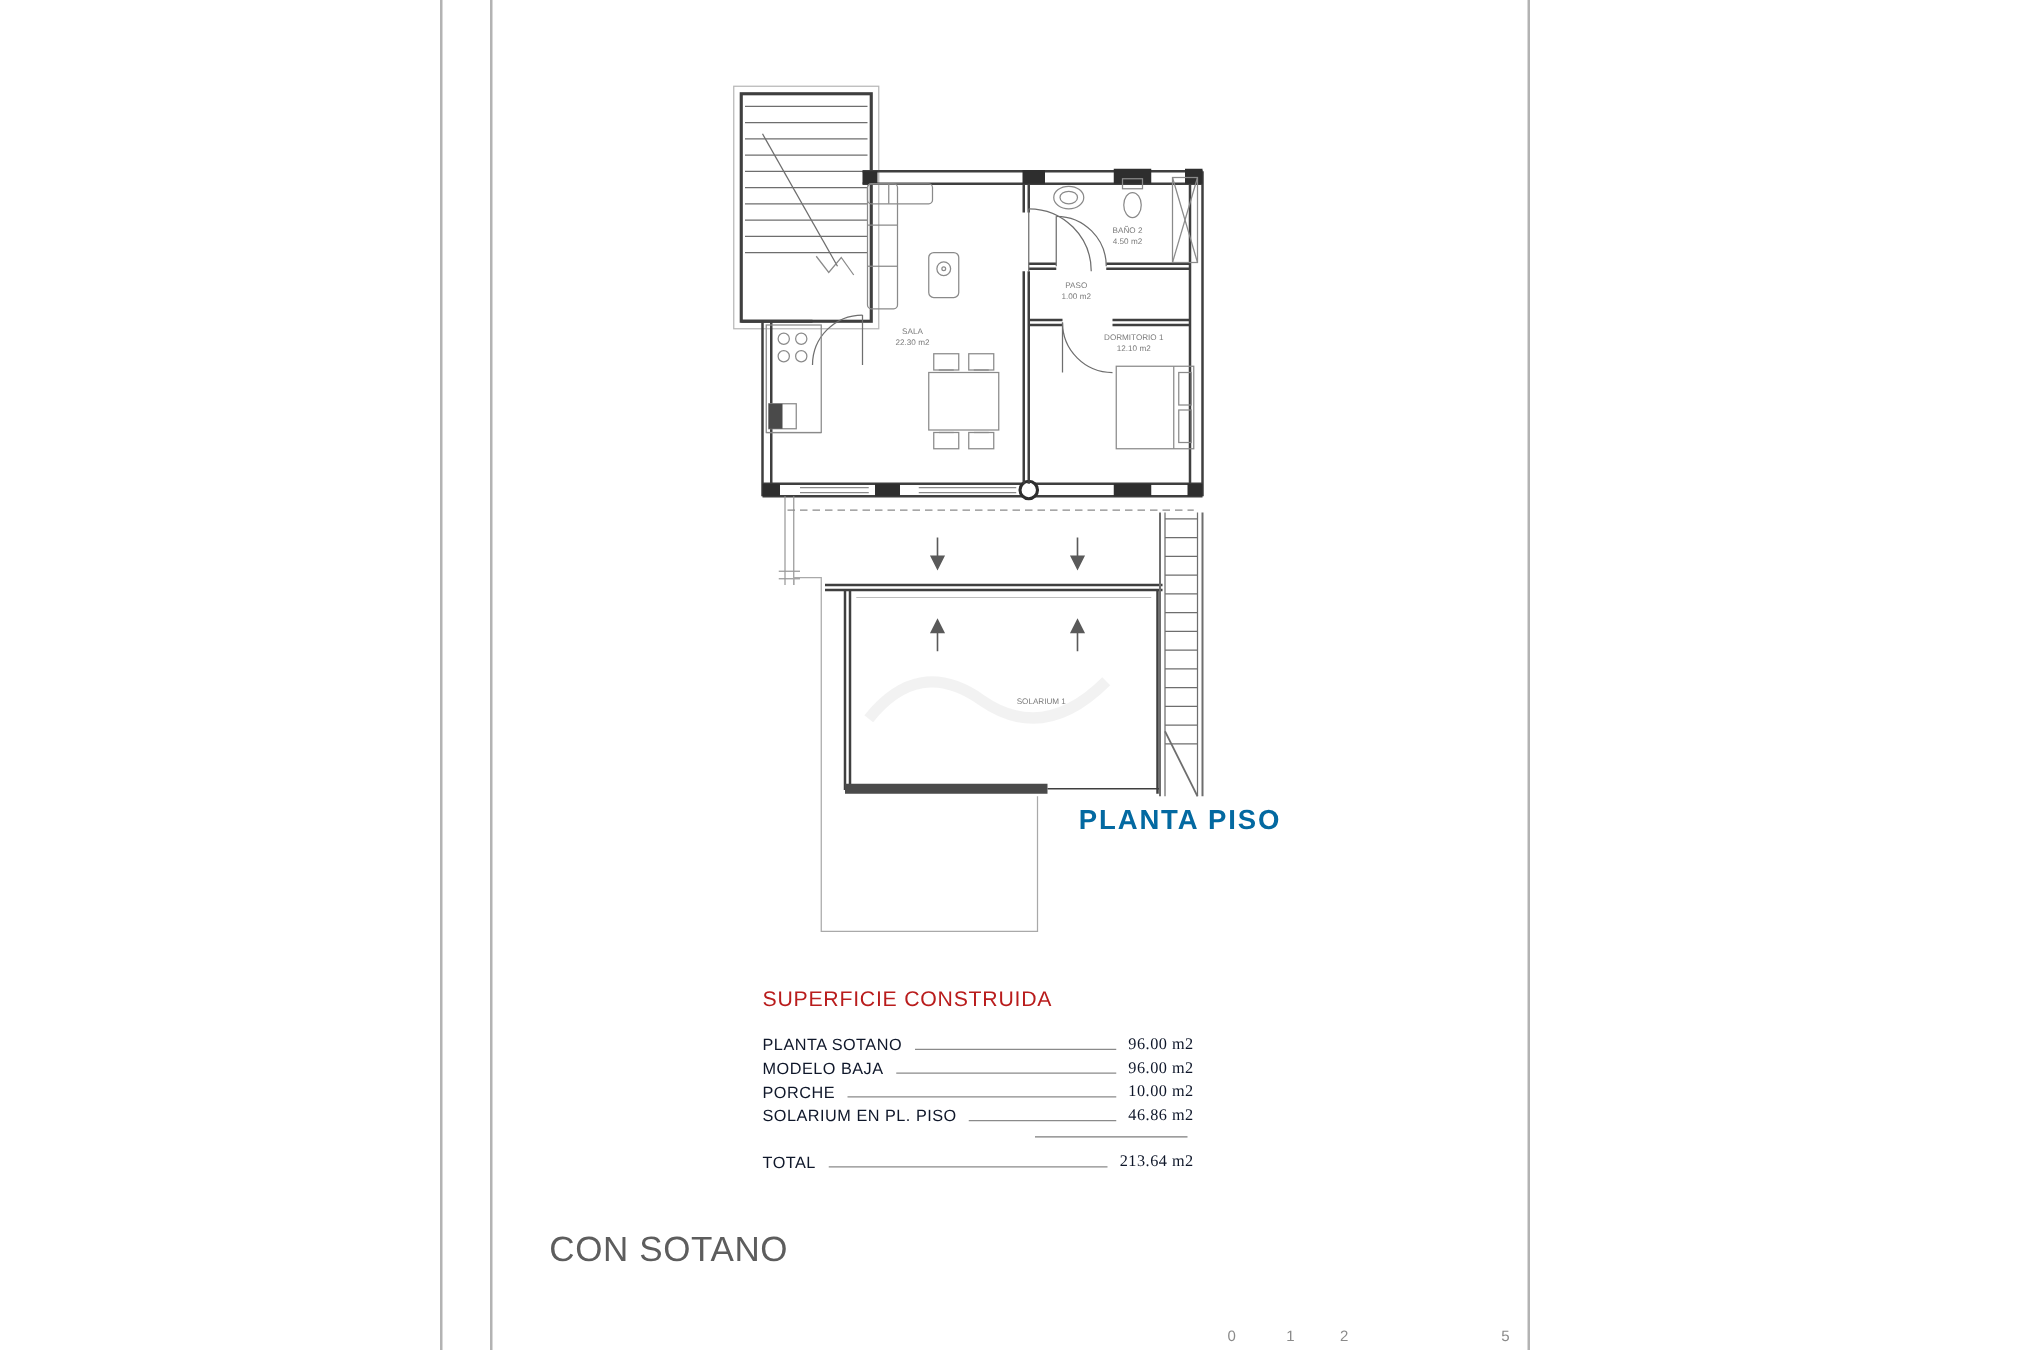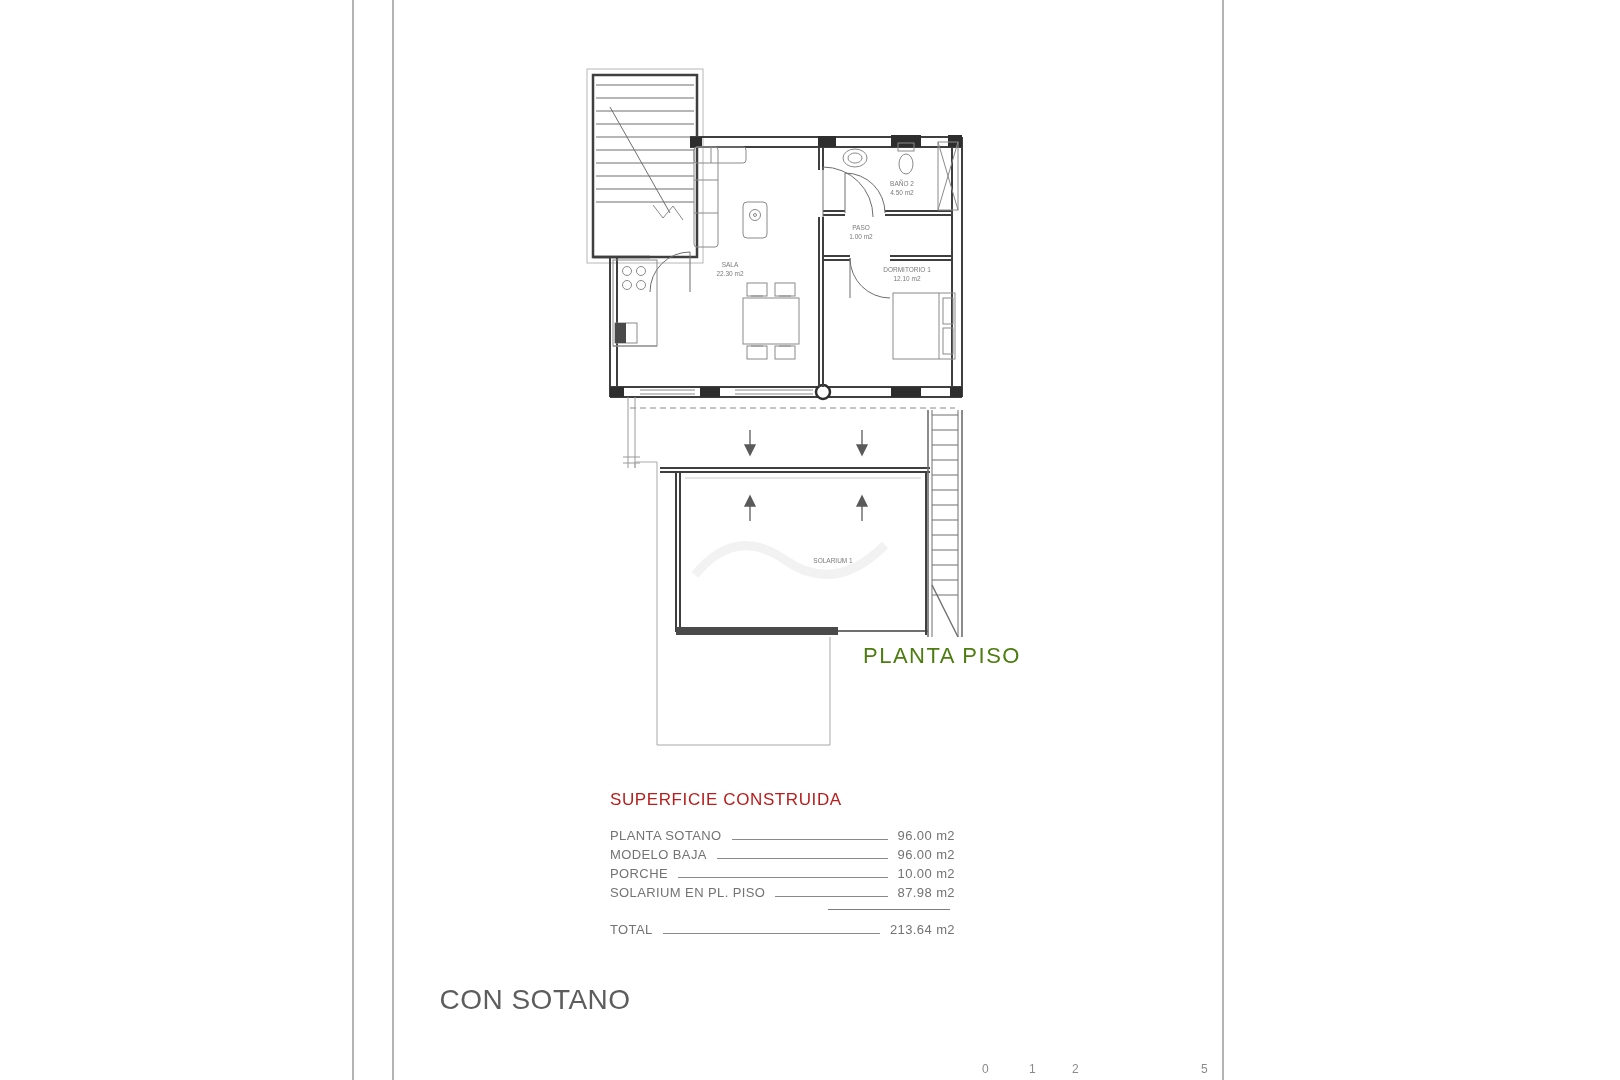--- a/index.html
+++ b/index.html
@@ -11,29 +11,29 @@
   
   .vline{position:absolute;top:0;height:1080px;background:#b3b3b3;}
   .vline.l1{left:352px;width:2px;}
   .vline.l2{left:392px;width:2px;}
   .vline.r1{left:1222px;width:2px;}
   
   .plan-svg{position:absolute;left:555px;top:55px;}
   
   .plan-title{
     position:absolute;left:863px;top:643px;width:220px;
-    font-size:22px;letter-spacing:1.5px;color:#4d7c0f;font-weight:400;
+    font-size:22px;letter-spacing:1.5px;color:#0369a1;font-weight:700;
   }
   
   .surface{position:absolute;left:610px;top:790px;width:345px;color:#5d5d5d;}
   .surface .title{font-size:17px;letter-spacing:0.6px;color:#b91c1c;margin-bottom:14px;font-weight:400;}
-  .srow{display:flex;align-items:flex-end;font-size:13px;letter-spacing:0.4px;height:19px;color:#737373;}
+  .srow{display:flex;align-items:flex-end;font-size:13px;letter-spacing:0.4px;height:19px;color:#0f172a;}
   .srow .lbl{white-space:nowrap;padding-right:6px;}
   .srow .leader{flex:1;border-bottom:1px solid #8a8a8a;margin:0 4px 3px 4px;height:10px;}
-  .srow .val{white-space:nowrap;padding-left:6px;}
+  .srow .val{white-space:nowrap;padding-left:6px;font-family:Liberation Serif, serif;}
   .sumline{margin-left:218px;width:122px;border-top:1.5px solid #7d7d7d;height:0;margin-top:9px;}
   .trow{margin-top:8px;}
   
   .model{
     position:absolute;left:395px;top:983px;width:280px;text-align:center;
     font-size:28px;line-height:33px;color:#5d5d5d;letter-spacing:0.5px;font-weight:400;
   }
   
   .scale{position:absolute;top:1062px;left:0;width:1620px;height:18px;color:#8a8a8a;font-size:12px;}
   .scale span{position:absolute;top:0;}
@@ -275,21 +275,21 @@
       <span class="val">96.00 m2</span>
     </div>
     <div class="srow">
       <span class="lbl">PORCHE</span>
       <span class="leader"></span>
       <span class="val">10.00 m2</span>
     </div>
     <div class="srow">
       <span class="lbl">SOLARIUM EN PL. PISO</span>
       <span class="leader"></span>
-      <span class="val">87.98 m2</span>
+      <span class="val">46.86 m2</span>
     </div>
 
     <div class="sumline"></div>
 
     <div class="srow trow">
       <span class="lbl">TOTAL</span>
       <span class="leader"></span>
       <span class="val">213.64 m2</span>
     </div>
   </div>

